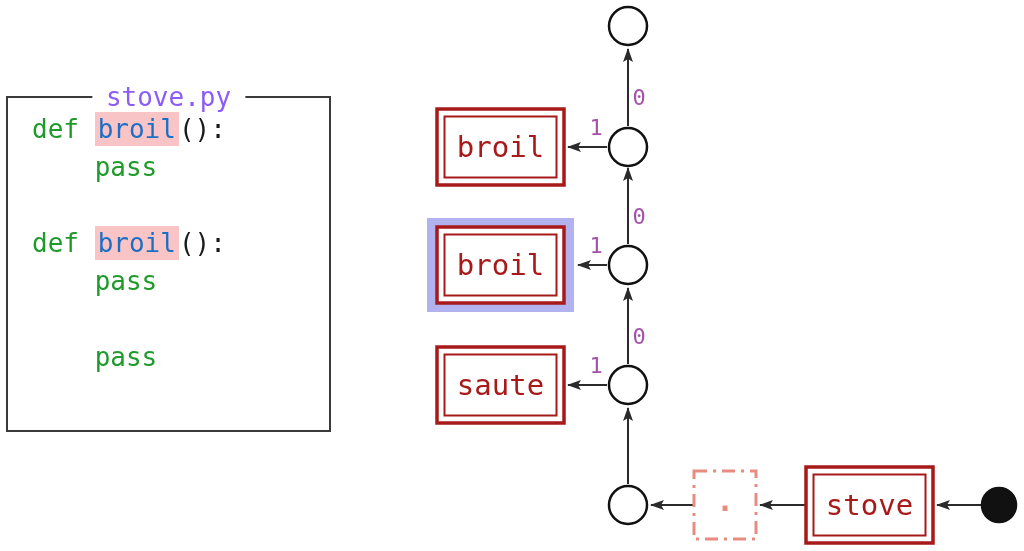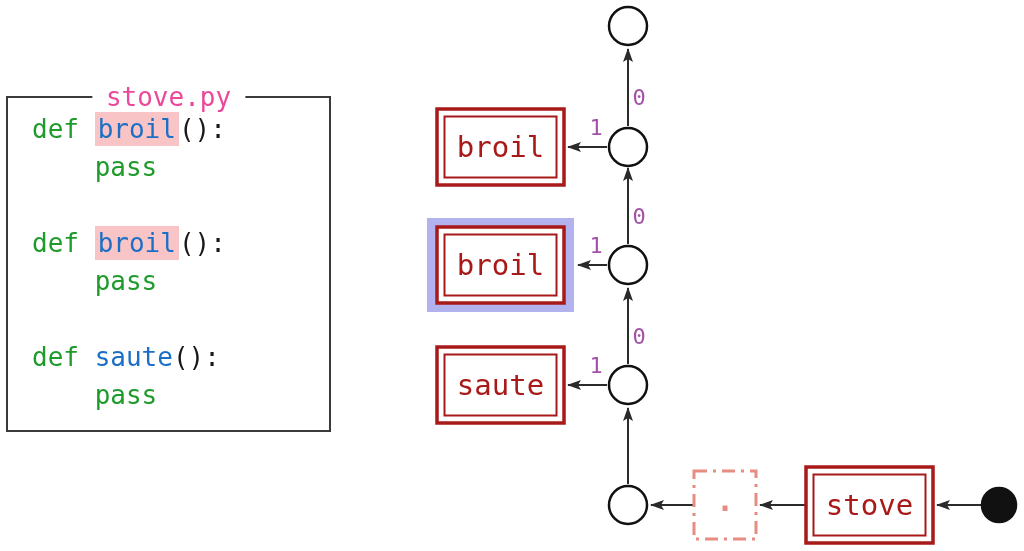--- a/index.html
+++ b/index.html
@@ -7,21 +7,21 @@
        font-family:"DejaVu Sans Mono",monospace;}
 
   
   .code-panel{
     position:absolute;left:6px;top:96px;width:325px;height:336px;
     border:2px solid #3a3a3a;background:#fff;box-sizing:border-box;
   }
   .code-title{
     position:absolute;top:-16px;left:50%;transform:translateX(-50%);
     background:#fff;padding:0 14px;white-space:nowrap;
-    font:26px "DejaVu Sans Mono",monospace;color:#ec4899;
+    font:26px "DejaVu Sans Mono",monospace;color:#8b5cf6;
   }
   .code-lines{padding:12px 0 0 24px;}
   .code-line{
     font-family:"DejaVu Sans Mono",monospace;
     font-weight:normal;font-size:26px;line-height:38px;height:38px;
     white-space:pre;
   }
   .tok-kw{color:var(--kw,#1f9b2c);}
   .tok-fn{color:var(--fn,#1b6fc7);}
   .tok-pl{color:#1a1a1a;}
@@ -36,21 +36,20 @@
 
 <div class="code-panel">
   <div class="code-title">stove.py</div>
   <div class="code-lines">
       <div class="code-line"><span class="tok-kw">def</span><span class="tok-pl"> </span><span class="tok-fn tok-hl">broil</span><span class="tok-pl">():</span></div>
       <div class="code-line"><span class="tok-pl">    </span><span class="tok-kw">pass</span></div>
       <div class="code-line">&nbsp;</div>
       <div class="code-line"><span class="tok-kw">def</span><span class="tok-pl"> </span><span class="tok-fn tok-hl">broil</span><span class="tok-pl">():</span></div>
       <div class="code-line"><span class="tok-pl">    </span><span class="tok-kw">pass</span></div>
       <div class="code-line">&nbsp;</div>
-      <div class="code-line"><span class="tok-kw">def</span><span class="tok-pl"> </span><span class="tok-fn">saute</span><span class="tok-pl">():</span></div>
       <div class="code-line"><span class="tok-pl">    </span><span class="tok-kw">pass</span></div>
     </div>
 </div>
 
 <svg id="diagram" width="1024" height="551" viewBox="0 0 1024 551">
     <defs>
       <marker id="arrow" viewBox="0 0 14 10" refX="13" refY="5" markerWidth="14" markerHeight="10" markerUnits="userSpaceOnUse" orient="auto">
         <path d="M0,0 L14,5 L0,10 L3,5 Z" fill="#2b2b2b"></path>
       </marker>
     </defs>

